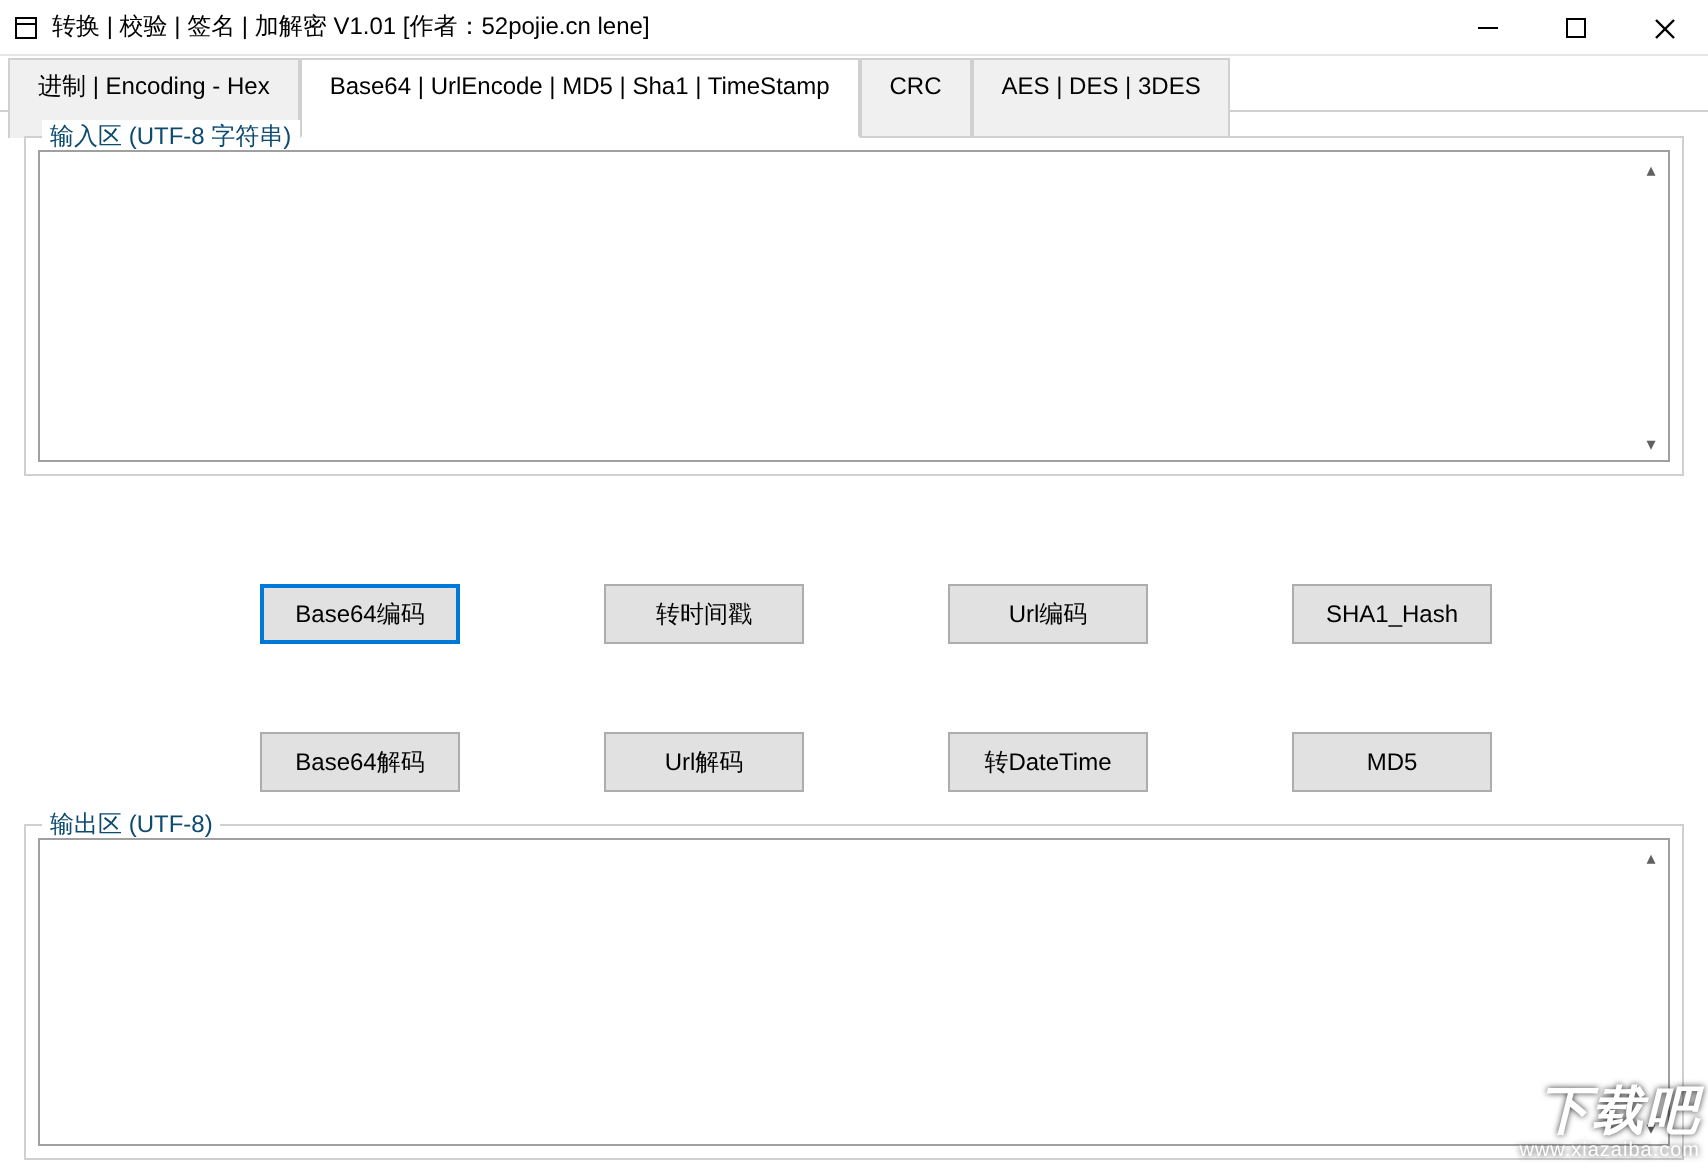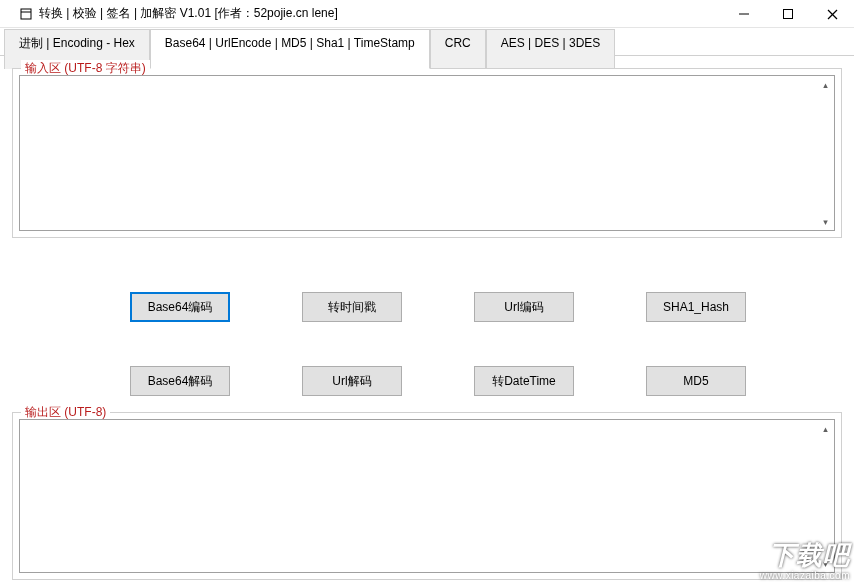--- a/index.html
+++ b/index.html
@@ -11,21 +11,21 @@
       height: 585px;
       overflow: hidden;
       position: relative;
     }
     .titlebar {
       height: 28px;
       background: #ffffff;
       border-bottom: 1px solid #e5e5e5;
       display: flex;
       align-items: center;
-      padding-left: 19px;
+      padding-left: 6px;
       position: relative;
     }
     .titlebar-icon {
       width: 14px;
       height: 14px;
       margin-right: 6px;
       display: inline-flex;
       align-items: center;
       justify-content: center;
     }
@@ -90,21 +90,21 @@
       margin-top: 4px;
       position: relative;
     }
     .fieldset-label {
       position: absolute;
       top: -9px;
       left: 8px;
       background: #ffffff;
       padding: 0 4px;
       font-size: 12px;
-      color: #b91c1c;
+      color: #0c4a6e;
     }
     .textarea-wrap {
       position: relative;
       margin: 6px;
     }
     .input-area {
       height: 156px;
     }
     .output-area {
       height: 154px;

